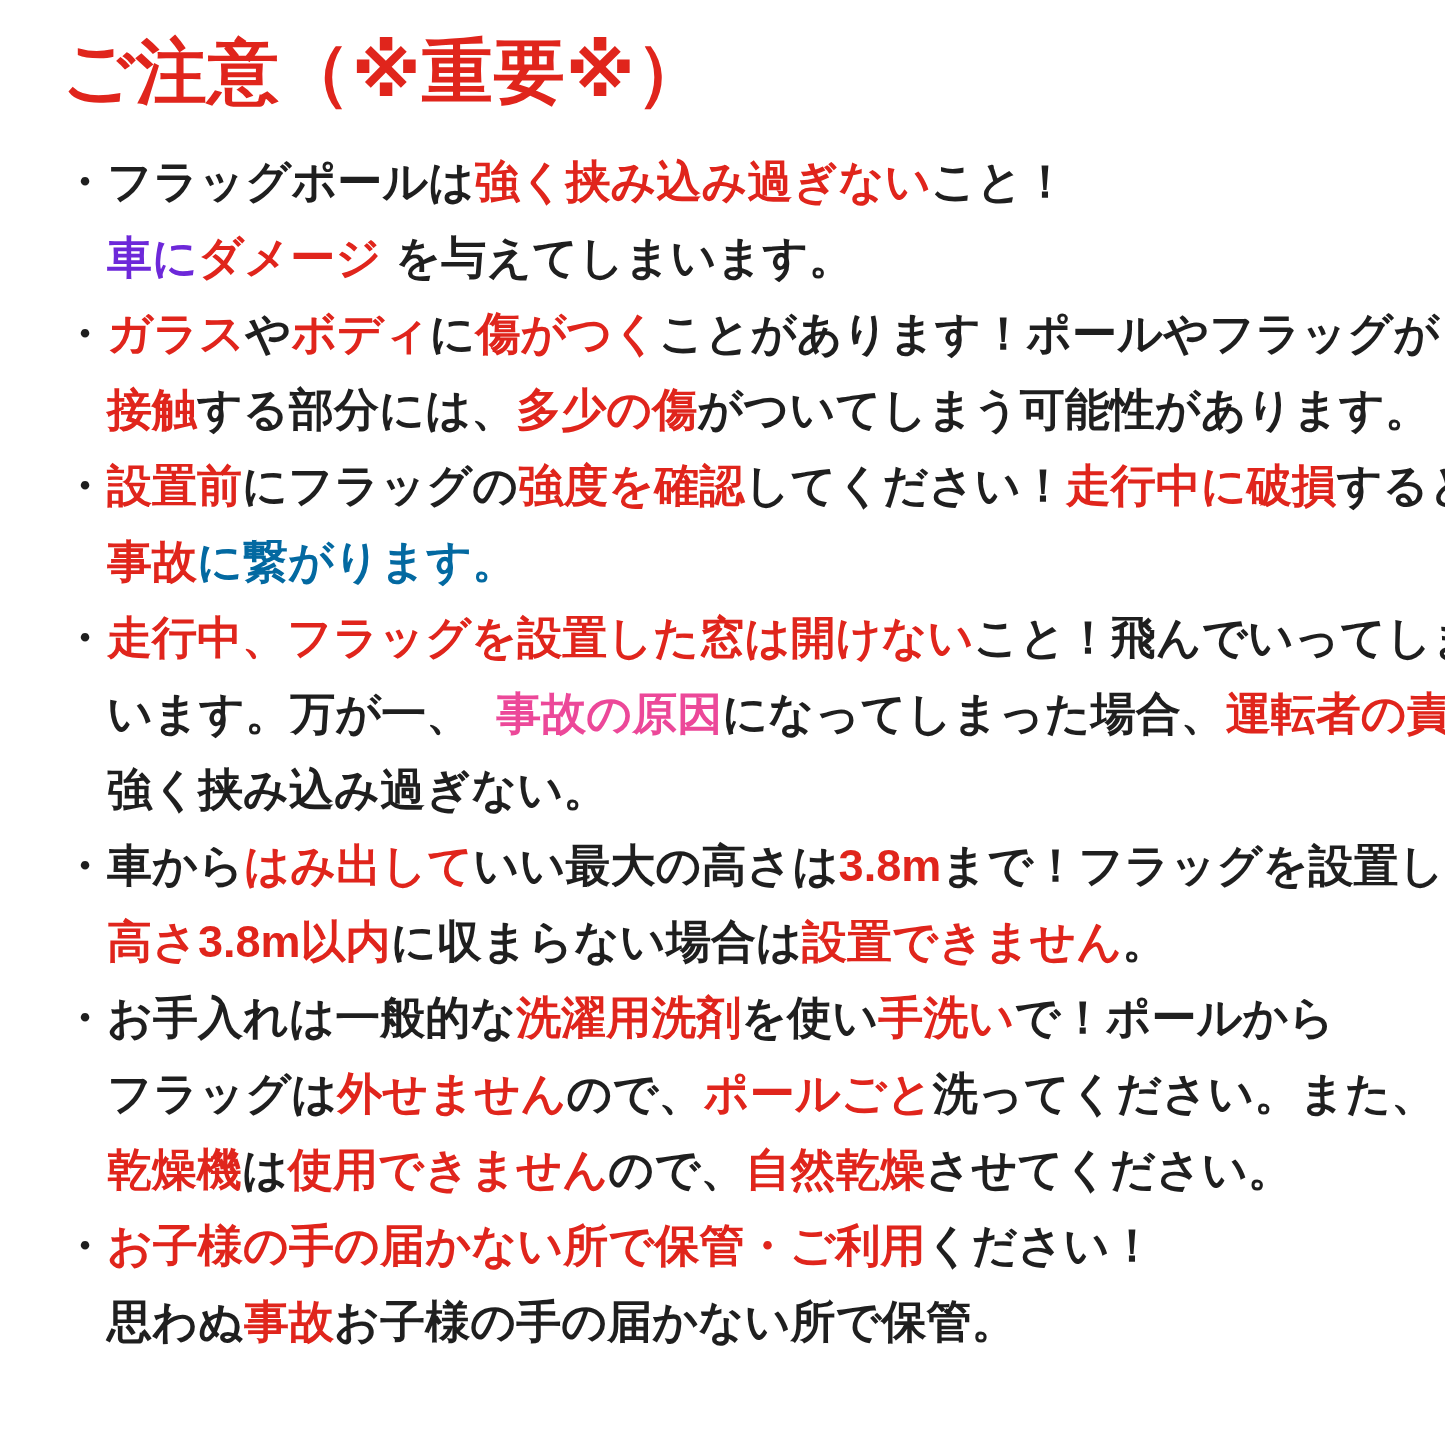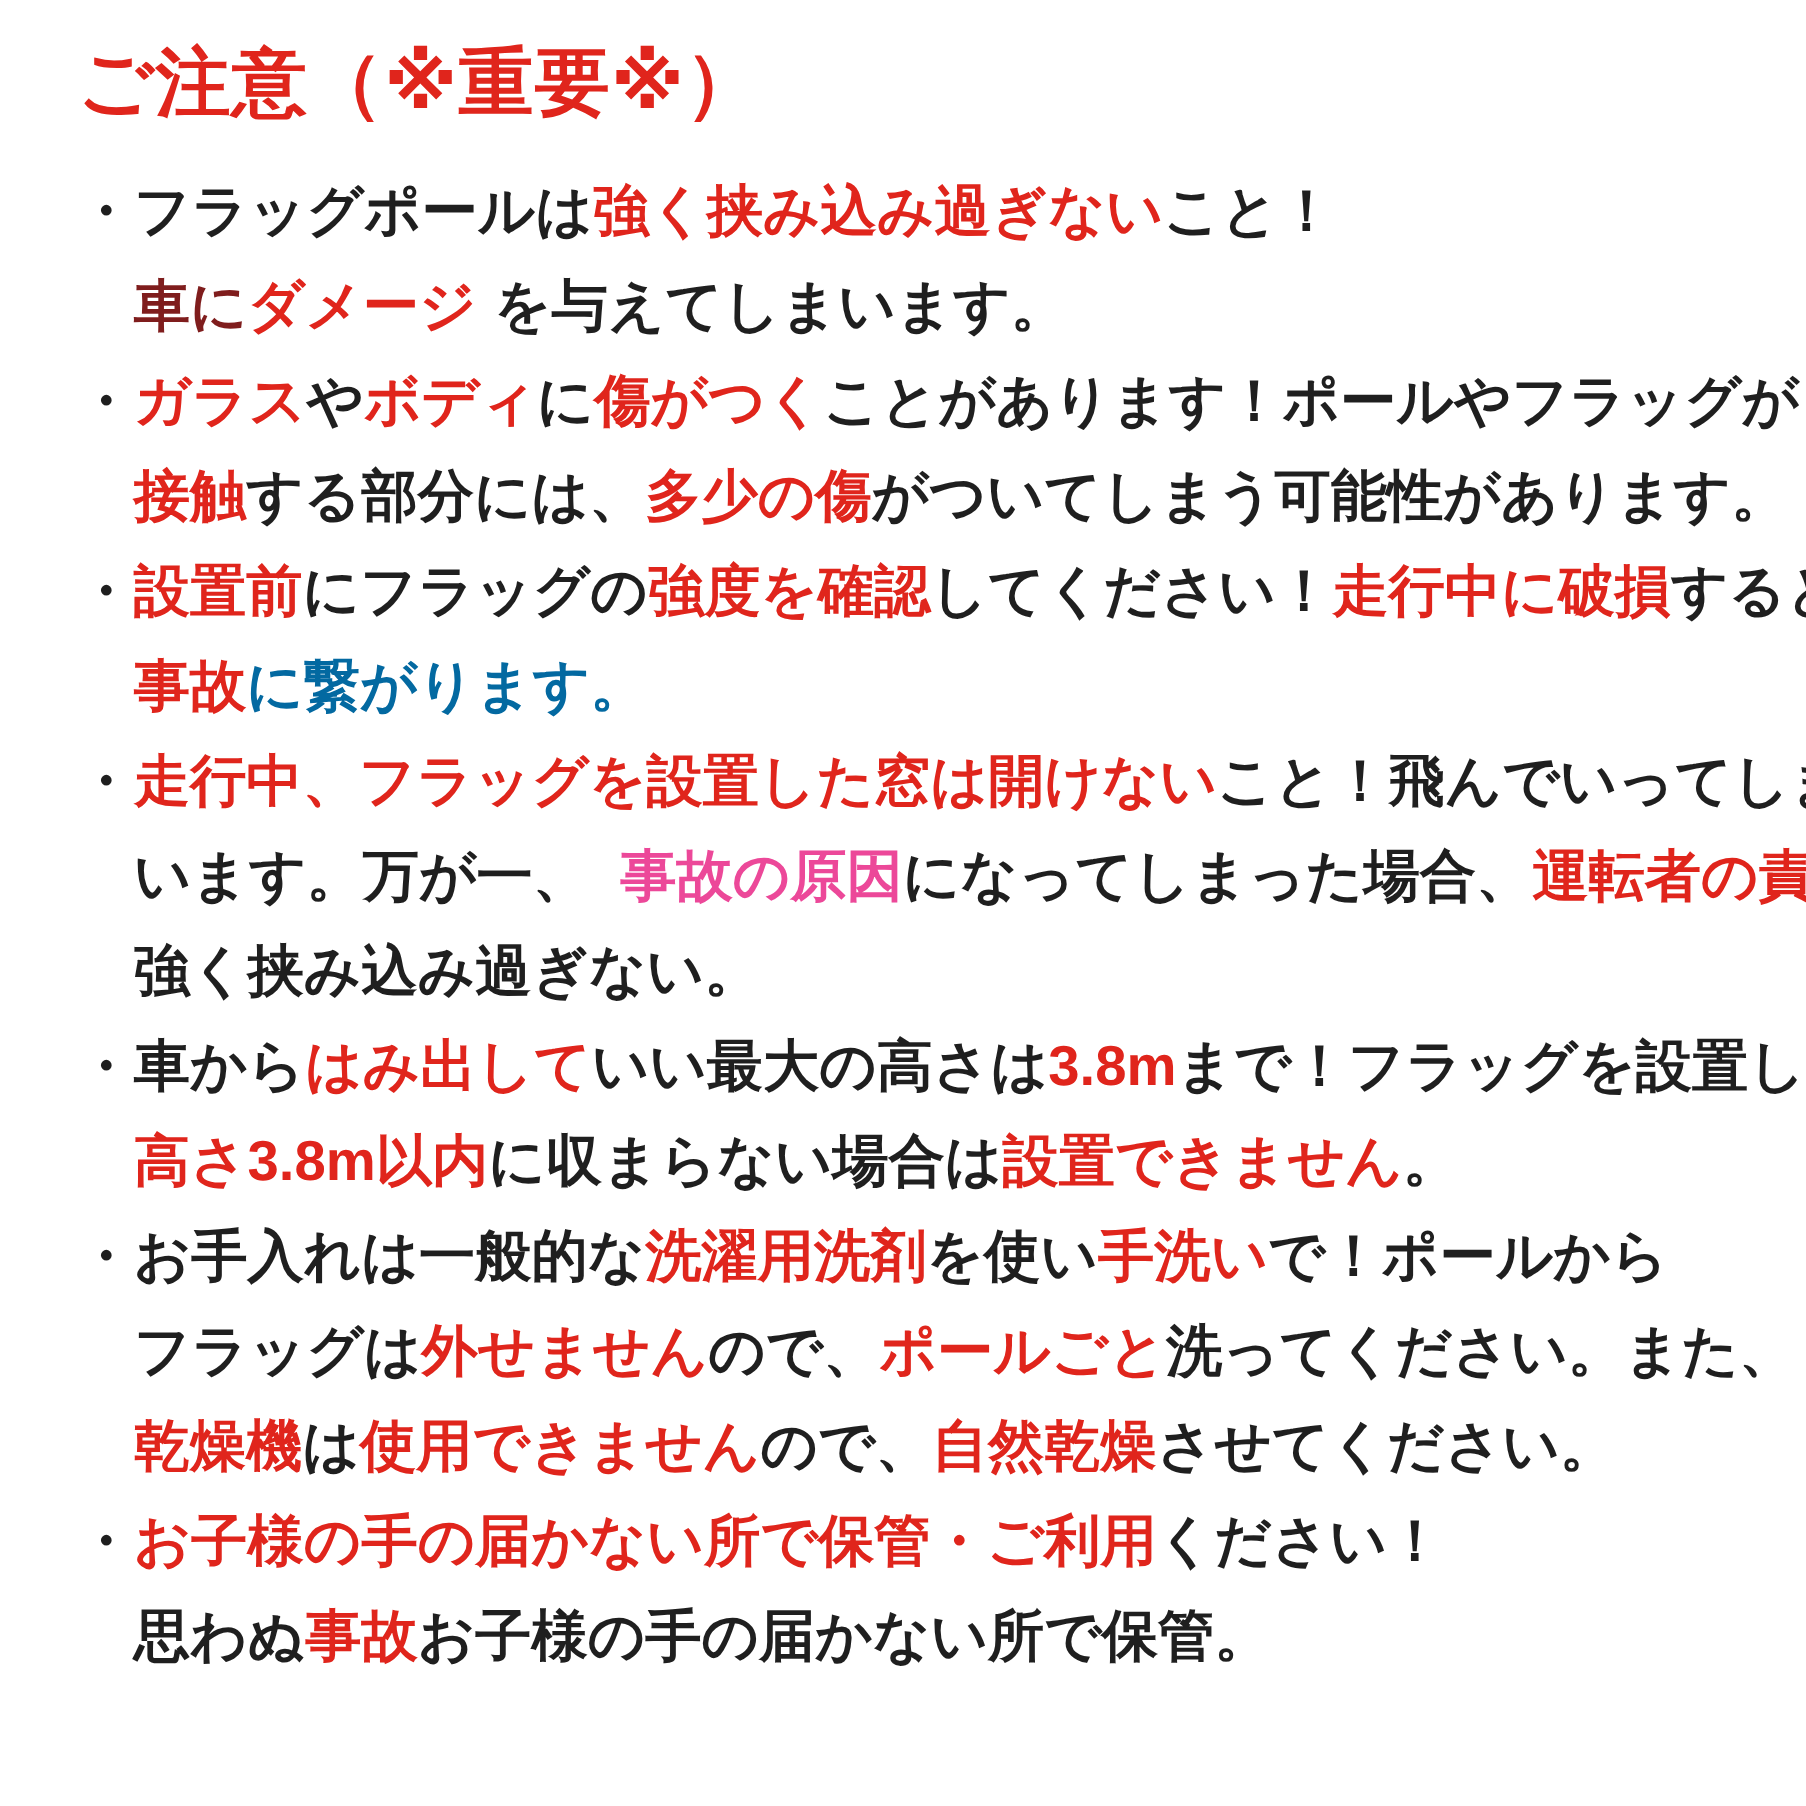--- a/index.html
+++ b/index.html
@@ -7,21 +7,21 @@
     width: 1445px;
     height: 1445px;
     background: #ffffff;
     box-sizing: border-box;
     padding: 28px 35px 0 62px;
     font-family: "Liberation Sans", "DejaVu Sans", sans-serif;
     font-weight: bold;
     overflow: hidden;
   }
   .title {
-    font-size: 60px;
+    font-size: 71px;
     line-height: 1.12;
     letter-spacing: 1px;
     margin: 4px 0 32px 0;
     white-space: nowrap;
   }
   .notices { }
   .notice-item { }
   .line {
     font-size: 45px;
     line-height: 76px;
@@ -37,21 +37,21 @@
   .seg { }
 </style>
 </head>
 <body>
 
 <div class="page" style="background: rgb(255, 255, 255);">
   <div class="title" style="color: rgb(224, 37, 28);">ご注意（※重要※）</div>
   <div class="notices" id="notices">
       <div class="notice-item">
         <div class="line"><span class="bullet" style="color: rgb(31, 31, 31);">・</span><span class="seg" style="color: rgb(31, 31, 31);">フラッグポールは</span><span class="seg" style="color: rgb(224, 37, 28);">強く挟み込み過ぎない</span><span class="seg" style="color: rgb(31, 31, 31);">こと！</span></div>
-        <div class="line cont"><span class="seg" style="color: #7f1d1d;">車に</span><span class="seg" style="color: rgb(224, 37, 28);">ダメージ</span><span class="seg" style="color: rgb(31, 31, 31); margin-left: 14px;">を与えてしまいます。</span></div>
+        <div class="line cont"><span class="seg" style="color: #6d28d9;">車に</span><span class="seg" style="color: rgb(224, 37, 28);">ダメージ</span><span class="seg" style="color: rgb(31, 31, 31); margin-left: 14px;">を与えてしまいます。</span></div>
       </div>
       <div class="notice-item">
         <div class="line"><span class="bullet" style="color: rgb(31, 31, 31);">・</span><span class="seg" style="color: rgb(224, 37, 28);">ガラス</span><span class="seg" style="color: rgb(31, 31, 31);">や</span><span class="seg" style="color: rgb(224, 37, 28);">ボディ</span><span class="seg" style="color: rgb(31, 31, 31);">に</span><span class="seg" style="color: rgb(224, 37, 28);">傷がつく</span><span class="seg" style="color: rgb(31, 31, 31);">ことがあります！ポールやフラッグが</span></div>
         <div class="line cont"><span class="seg" style="color: rgb(224, 37, 28);">接触</span><span class="seg" style="color: rgb(31, 31, 31);">する部分には、</span><span class="seg" style="color: rgb(224, 37, 28);">多少の傷</span><span class="seg" style="color: rgb(31, 31, 31);">がついてしまう可能性があります。</span></div>
       </div>
       <div class="notice-item">
         <div class="line"><span class="bullet" style="color: rgb(31, 31, 31);">・</span><span class="seg" style="color: rgb(224, 37, 28);">設置前</span><span class="seg" style="color: rgb(31, 31, 31);">にフラッグの</span><span class="seg" style="color: rgb(224, 37, 28);">強度を確認</span><span class="seg" style="color: rgb(31, 31, 31);">してください！</span><span class="seg" style="color: rgb(224, 37, 28);">走行中に破損</span><span class="seg" style="color: rgb(31, 31, 31);">すると</span></div>
         <div class="line cont"><span class="seg" style="color: rgb(224, 37, 28);">事故</span><span class="seg" style="color: #0369a1;">に繋がります。</span></div>
       </div>
       <div class="notice-item">

